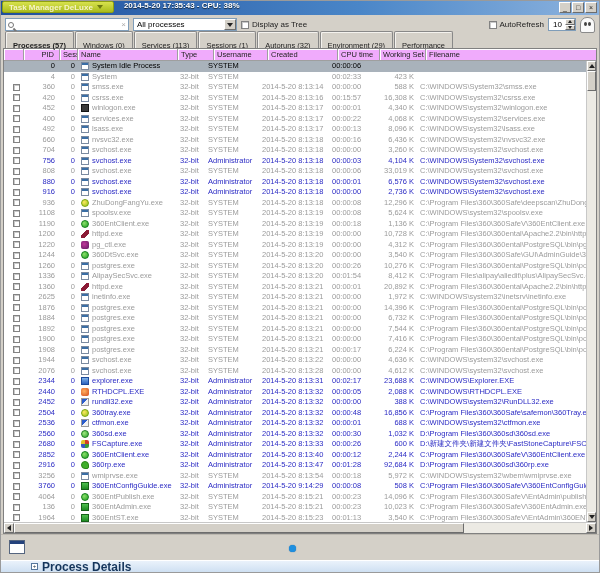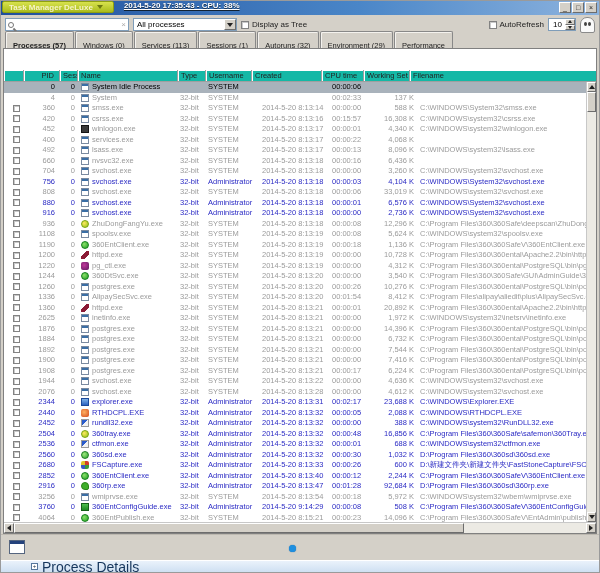--- a/index.html
+++ b/index.html
@@ -2,21 +2,21 @@
 <html><head>
 <meta charset="utf-8">
 <style>
   html,body{margin:0;padding:0;background:#bfbfbf;font-family:"Liberation Sans",sans-serif;}
   *{box-sizing:border-box;}
   .window{width:600px;height:573px;background:#d4d0c8;border:1px solid #9a9a9a;display:flex;flex-direction:column;overflow:hidden;}
   
   .titlebar{height:14px;flex:none;background:linear-gradient(to right,#1f4f9b,#4a86c8 60%,#8db3de);display:flex;align-items:flex-start;position:relative;}
   .app-btn{height:12px;margin-left:1px;padding:0 10px 0 6px;background:linear-gradient(#d8e24e,#a9bc1c);border:1px solid #8fa010;border-radius:2px;color:#f7f3c8;font-size:8px;font-weight:bold;line-height:11px;display:flex;align-items:center;gap:4px;}
   .app-btn .dd{width:0;height:0;border-left:3px solid transparent;border-right:3px solid transparent;border-top:4px solid #6d7a10;}
-  .title-text{color:#fff;font-size:8px;font-weight:bold;margin-left:10px;text-shadow:0 1px 1px #123;text-decoration:underline;}
+  .title-text{color:#fff;font-size:8px;font-weight:bold;margin-left:10px;text-shadow:0 1px 1px #123;}
   .winbtns{position:absolute;right:2px;top:1px;display:flex;gap:1px;}
   .winbtn{width:12px;height:11px;background:#d4d0c8;border:1px solid;border-color:#fff #6d6d6d #6d6d6d #fff;font-size:7px;line-height:9px;text-align:center;color:#222;}
   
   .toolbar{height:19px;flex:none;display:flex;align-items:center;padding:0 4px;gap:4px;background:#d4d0c8;}
   .searchbox{width:124px;height:13px;background:#fff;border:1px solid #7f9db9;display:flex;align-items:center;padding:0 2px;gap:2px;}
   .mag{width:6px;height:6px;border:1.5px solid #777;border-radius:50%;position:relative;flex:none;}
   .mag::after{content:"";position:absolute;width:4px;height:1.5px;background:#777;transform:rotate(45deg);left:4px;top:6px;}
   .searchbox input{border:none;outline:none;flex:1;font-size:8px;height:10px;padding:0;min-width:0;font-family:"Liberation Sans",sans-serif;}
   .clear-x{color:#aaa;font-size:8px;line-height:8px;flex:none;}
   .combo{width:104px;height:13px;background:#fff;border:1px solid #7f9db9;display:flex;align-items:center;font-size:8px;position:relative;padding-left:3px;color:#000;}
@@ -33,21 +33,21 @@
   .spinner .sb .tri-d{border-left-width:2px;border-right-width:2px;border-top-width:3px;}
   .ghost{width:15px;height:16px;background:#fafafa;border:1px solid #8a8a8a;border-radius:7px 7px 2px 2px;position:relative;flex:none;}
   .ghost::before,.ghost::after{content:"";position:absolute;top:4px;width:3px;height:4px;background:#444;border-radius:50%;}
   .ghost::before{left:3px;}.ghost::after{right:3px;}
   
   .tabbar{height:14px;flex:none;display:flex;align-items:flex-end;padding-left:4px;background:#d4d0c8;gap:1px;}
   .tab{height:12px;padding:8px 7px;background:#d4d0c8;border:1px solid #888;border-bottom:none;border-radius:2px 2px 0 0;font-size:7.5px;line-height:11px;color:#222;box-shadow:inset 1px 1px 0 #f4f2ee;}
   .tab.active{height:14px;font-weight:bold;z-index:2;background:#d4d0c8;}
   
   .listview{flex:1;margin:0 2px;border:1px solid #808080;background:#fff;display:flex;flex-direction:column;overflow:hidden;}
-  .lv-header{height:12px;flex:none;display:flex;background:#14b8a6;font-size:7.5px;color:#222;margin-top:21px;}
+  .lv-header{height:12px;flex:none;display:flex;background:#f0abfc;font-size:7.5px;color:#222;}
   .hc{border-right:1px solid #9f9f9f;border-bottom:1px solid #9f9f9f;box-shadow:inset 1px 1px 0 #fff;padding:0 3px;line-height:11px;white-space:nowrap;overflow:hidden;flex:none;}
   .lv-body{flex:1;position:relative;overflow:hidden;}
   .rows{position:absolute;left:0;top:0;right:10px;}
   .row{height:10.5px;display:flex;font-size:7.5px;line-height:10.5px;white-space:nowrap;color:#9b9b9b;}
   .row.blue{color:#2b2bc4;}
   .row.selected{background:#a9b2bb;color:#000;}
   .c{flex:none;overflow:hidden;padding:0 2px;}
   .cb{width:20px;display:flex;align-items:center;justify-content:flex-end;padding-right:4px;}
   .cb .chk{width:7px;height:7px;}
   .pid{width:36px;text-align:right;padding-right:5px;}
@@ -55,21 +55,21 @@
   .name{width:100px;display:flex;align-items:center;}
   .type{width:28px;}
   .user{width:54px;}
   .created{width:70px;}
   .cpu{width:42px;}
   .ws{width:46px;text-align:right;padding-right:4px;}
   .file{flex:1 1 auto;min-width:0;}
   .name span.nm{overflow:hidden;}
   
   .hc.cb{width:20px;}.hc.pid{width:36px;text-align:right;}.hc.sess{width:18px;}.hc.name{width:100px;display:block;}
-  .hc.type{width:28px;}.hc.user{width:46px;}.hc.created{width:70px;}.hc.cpu{width:42px;}.hc.ws{width:46px;text-align:left;padding-right:0;}
+  .hc.type{width:36px;}.hc.user{width:54px;}.hc.created{width:70px;}.hc.cpu{width:42px;}.hc.ws{width:46px;text-align:left;padding-right:0;}
   .hc.file{flex:1;border-right:none;}
   
   .ic{display:inline-block;width:8px;height:8px;margin:0 3px 0 1px;flex:none;}
   .window-icon{background:#fff;border:1px solid #7a8aa0;box-shadow:inset 0 2px 0 #3a6ea5;}
   .winlogon-icon{background:#3a3a3a;border:1px solid #141414;}
   .q360-shield-icon{background:radial-gradient(circle at 35% 35%,#ffe95e,#90c01a);border-radius:50%;border:1px solid #7aa40e;}
   .green-circle-icon{background:radial-gradient(circle at 35% 35%,#8be06a,#1e9e22);border-radius:50%;border:1px solid #13801a;}
   .green-square-icon{background:linear-gradient(#4fc04f,#1e8a22);border:1px solid #156018;}
   .apache-feather-icon{background:linear-gradient(135deg,#fff 35%,#8b1a35 35%,#8b1a35 75%,#fff 75%);}
   .postgres-icon{background:radial-gradient(circle at 40% 40%,#c0379a,#5c1660);border-radius:2px;}
@@ -89,21 +89,21 @@
   .hthumb{width:76%;background:#d4d0c8;border:1px solid;border-color:#fff #6d6d6d #6d6d6d #fff;}
   .hfill{flex:1;}
   .tri-l{width:0;height:0;border-top:3px solid transparent;border-bottom:3px solid transparent;border-right:4px solid #222;}
   .tri-r{width:0;height:0;border-top:3px solid transparent;border-bottom:3px solid transparent;border-left:4px solid #222;}
   
   .gripstrip{height:26px;flex:none;background:#d4d0c8;position:relative;border-top:1px solid #bdb9b1;}
   .mini-win{position:absolute;left:8px;top:5px;width:16px;height:14px;background:#fff;border:1px solid #55657f;box-shadow:inset 0 3px 0 #24427c;}
   .grip-dot{position:absolute;left:288px;top:10px;width:7px;height:7px;border-radius:50%;background:#1e8fe0;box-shadow:0 0 1px #0b5ca0;}
   .detailsbar{height:12px;flex:none;background:linear-gradient(#eaf2fb,#cfe0f2);border-top:1px solid #fff;display:flex;align-items:center;padding-left:30px;gap:4px;}
   .expand-box{width:7px;height:7px;background:#fff;border:1px solid #56769c;font-size:6px;line-height:5px;text-align:center;color:#234;flex:none;}
-  .detailsbar .lbl{font-size:14px;font-weight:normal;color:#16365c;}
+  .detailsbar .lbl{font-size:12px;font-weight:bold;color:#16365c;}
 </style>
 </head>
 <body>
 
 <div class="window">
 
   <div class="titlebar">
     <div class="app-btn">
       <span>Task Manager DeLuxe</span>
       <span class="dd"></span>
@@ -197,21 +197,21 @@
             <div class="c pid">4</div>
             <div class="c sess">0</div>
             <div class="c name">
               <span class="ic window-icon"></span>
               <span class="nm">System</span>
             </div>
             <div class="c type">32-bit</div>
             <div class="c user">SYSTEM</div>
             <div class="c created"></div>
             <div class="c cpu">00:02:33</div>
-            <div class="c ws">137 K</div>
+            <div class="c ws">423 K</div>
             <div class="c file"></div>
           </div>
           <div class="row gray">
             <div class="c cb">
               <span class="chk"></span>
             </div>
             <div class="c pid">360</div>
             <div class="c sess">0</div>
             <div class="c name">
               <span class="ic window-icon"></span>
@@ -266,20 +266,21 @@
             <div class="c sess">0</div>
             <div class="c name">
               <span class="ic window-icon"></span>
               <span class="nm">services.exe</span>
             </div>
             <div class="c type">32-bit</div>
             <div class="c user">SYSTEM</div>
             <div class="c created">2014-5-20 8:13:17</div>
             <div class="c cpu">00:00:22</div>
             <div class="c ws">4,068 K</div>
+            <div class="c file">C:\WINDOWS\system32\services.exe</div>
           </div>
           <div class="row gray">
             <div class="c cb">
               <span class="chk"></span>
             </div>
             <div class="c pid">492</div>
             <div class="c sess">0</div>
             <div class="c name">
               <span class="ic window-icon"></span>
               <span class="nm">lsass.exe</span>
@@ -299,20 +300,21 @@
             <div class="c sess">0</div>
             <div class="c name">
               <span class="ic window-icon"></span>
               <span class="nm">nvsvc32.exe</span>
             </div>
             <div class="c type">32-bit</div>
             <div class="c user">SYSTEM</div>
             <div class="c created">2014-5-20 8:13:18</div>
             <div class="c cpu">00:00:16</div>
             <div class="c ws">6,436 K</div>
+            <div class="c file">C:\WINDOWS\system32\nvsvc32.exe</div>
           </div>
           <div class="row gray">
             <div class="c cb">
               <span class="chk"></span>
             </div>
             <div class="c pid">704</div>
             <div class="c sess">0</div>
             <div class="c name">
               <span class="ic window-icon"></span>
               <span class="nm">svchost.exe</span>

